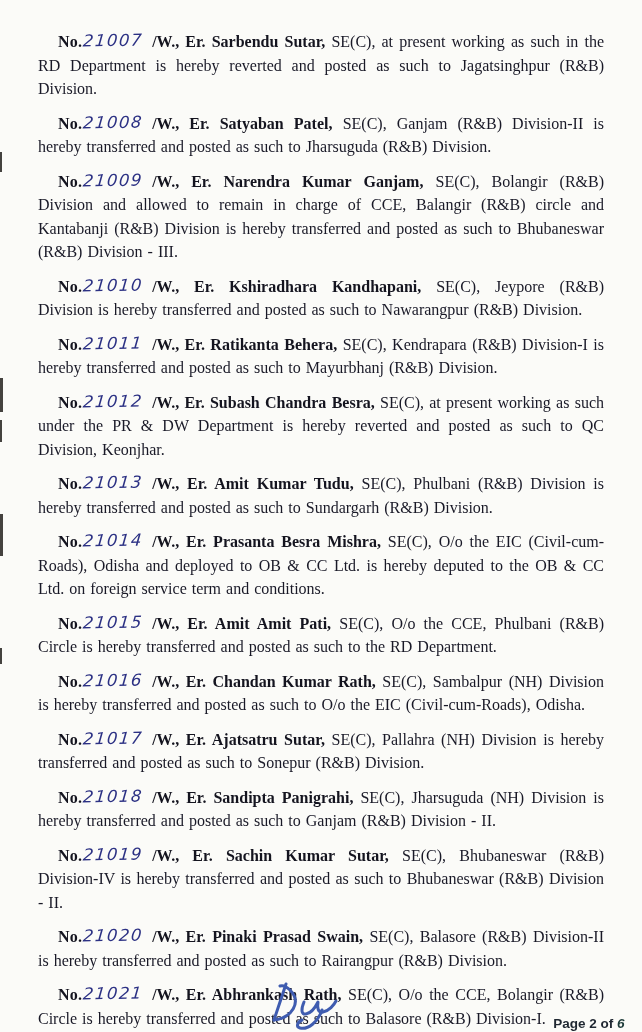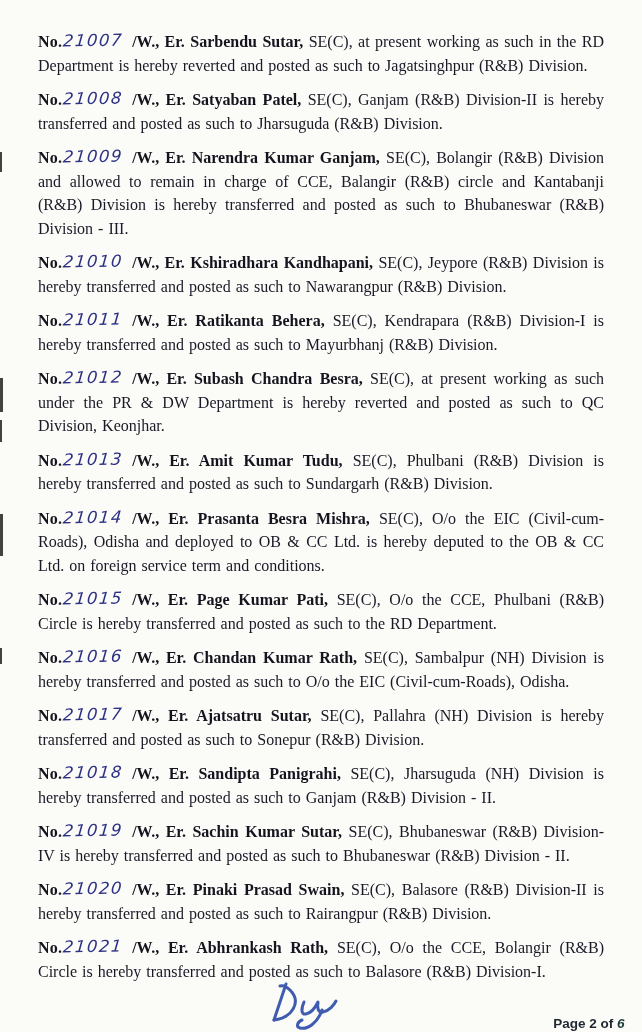--- a/index.html
+++ b/index.html
@@ -18,21 +18,21 @@
     padding: 30px 38px 0 38px;
   }
   .entry {
     margin: 0 0 11px 0;
     font-size: 16px;
     line-height: 23.5px;
     text-align: justify;
     word-spacing: 1px;
   }
   .entry b { font-weight: bold; color: #14141f; }
-  .no-label { letter-spacing: 0.2px; }
+  .no-label { letter-spacing: 0.2px; margin-left: 20px; }
   .hw-num {
     display: inline-block;
     font-family: "DejaVu Sans", sans-serif;
     font-style: italic;
     font-size: 16.5px;
     font-weight: 500;
     color: #2c3184;
     letter-spacing: 1.5px;
     transform: skewX(-6deg) rotate(-1deg);
     margin: 0 9px 0 1px;
@@ -75,21 +75,21 @@
   <p class="entry"><b class="no-label">No.</b><span class="hw-num">21010</span><b>/W., Er. Kshiradhara Kandhapani,</b> <span>SE(C), Jeypore (R&amp;B) Division is hereby transferred and posted as such to Nawarangpur (R&amp;B) Division.</span></p>
 
   <p class="entry"><b class="no-label">No.</b><span class="hw-num">21011</span><b>/W., Er. Ratikanta Behera,</b> <span>SE(C), Kendrapara (R&amp;B) Division-I is hereby transferred and posted as such to Mayurbhanj (R&amp;B) Division.</span></p>
 
   <p class="entry"><b class="no-label">No.</b><span class="hw-num">21012</span><b>/W., Er. Subash Chandra Besra,</b> <span>SE(C), at present working as such under the PR &amp; DW Department is hereby reverted and posted as such to QC Division, Keonjhar.</span></p>
 
   <p class="entry"><b class="no-label">No.</b><span class="hw-num">21013</span><b>/W., Er. Amit Kumar Tudu,</b> <span>SE(C), Phulbani (R&amp;B) Division is hereby transferred and posted as such to Sundargarh (R&amp;B) Division.</span></p>
 
   <p class="entry"><b class="no-label">No.</b><span class="hw-num">21014</span><b>/W., Er. Prasanta Besra Mishra,</b> <span>SE(C), O/o the EIC (Civil-cum-Roads), Odisha and deployed to OB &amp; CC Ltd. is hereby deputed to the OB &amp; CC Ltd. on foreign service term and conditions.</span></p>
 
-  <p class="entry"><b class="no-label">No.</b><span class="hw-num">21015</span><b>/W., Er. Page Kumar Pati,</b> <span>SE(C), O/o the CCE, Phulbani (R&amp;B) Circle is hereby transferred and posted as such to the RD Department.</span></p>
+  <p class="entry"><b class="no-label">No.</b><span class="hw-num">21015</span><b>/W., Er. Amit Amit Pati,</b> <span>SE(C), O/o the CCE, Phulbani (R&amp;B) Circle is hereby transferred and posted as such to the RD Department.</span></p>
 
   <p class="entry"><b class="no-label">No.</b><span class="hw-num">21016</span><b>/W., Er. Chandan Kumar Rath,</b> <span>SE(C), Sambalpur (NH) Division is hereby transferred and posted as such to O/o the EIC (Civil-cum-Roads), Odisha.</span></p>
 
   <p class="entry"><b class="no-label">No.</b><span class="hw-num">21017</span><b>/W., Er. Ajatsatru Sutar,</b> <span>SE(C), Pallahra (NH) Division is hereby transferred and posted as such to Sonepur (R&amp;B) Division.</span></p>
 
   <p class="entry"><b class="no-label">No.</b><span class="hw-num">21018</span><b>/W., Er. Sandipta Panigrahi,</b> <span>SE(C), Jharsuguda (NH) Division is hereby transferred and posted as such to Ganjam (R&amp;B) Division - II.</span></p>
 
   <p class="entry"><b class="no-label">No.</b><span class="hw-num">21019</span><b>/W., Er. Sachin Kumar Sutar,</b> <span>SE(C), Bhubaneswar (R&amp;B) Division-IV is hereby transferred and posted as such to Bhubaneswar (R&amp;B) Division - II.</span></p>
 
   <p class="entry"><b class="no-label">No.</b><span class="hw-num">21020</span><b>/W., Er. Pinaki Prasad Swain,</b> <span>SE(C), Balasore (R&amp;B) Division-II is hereby transferred and posted as such to Rairangpur (R&amp;B) Division.</span></p>

